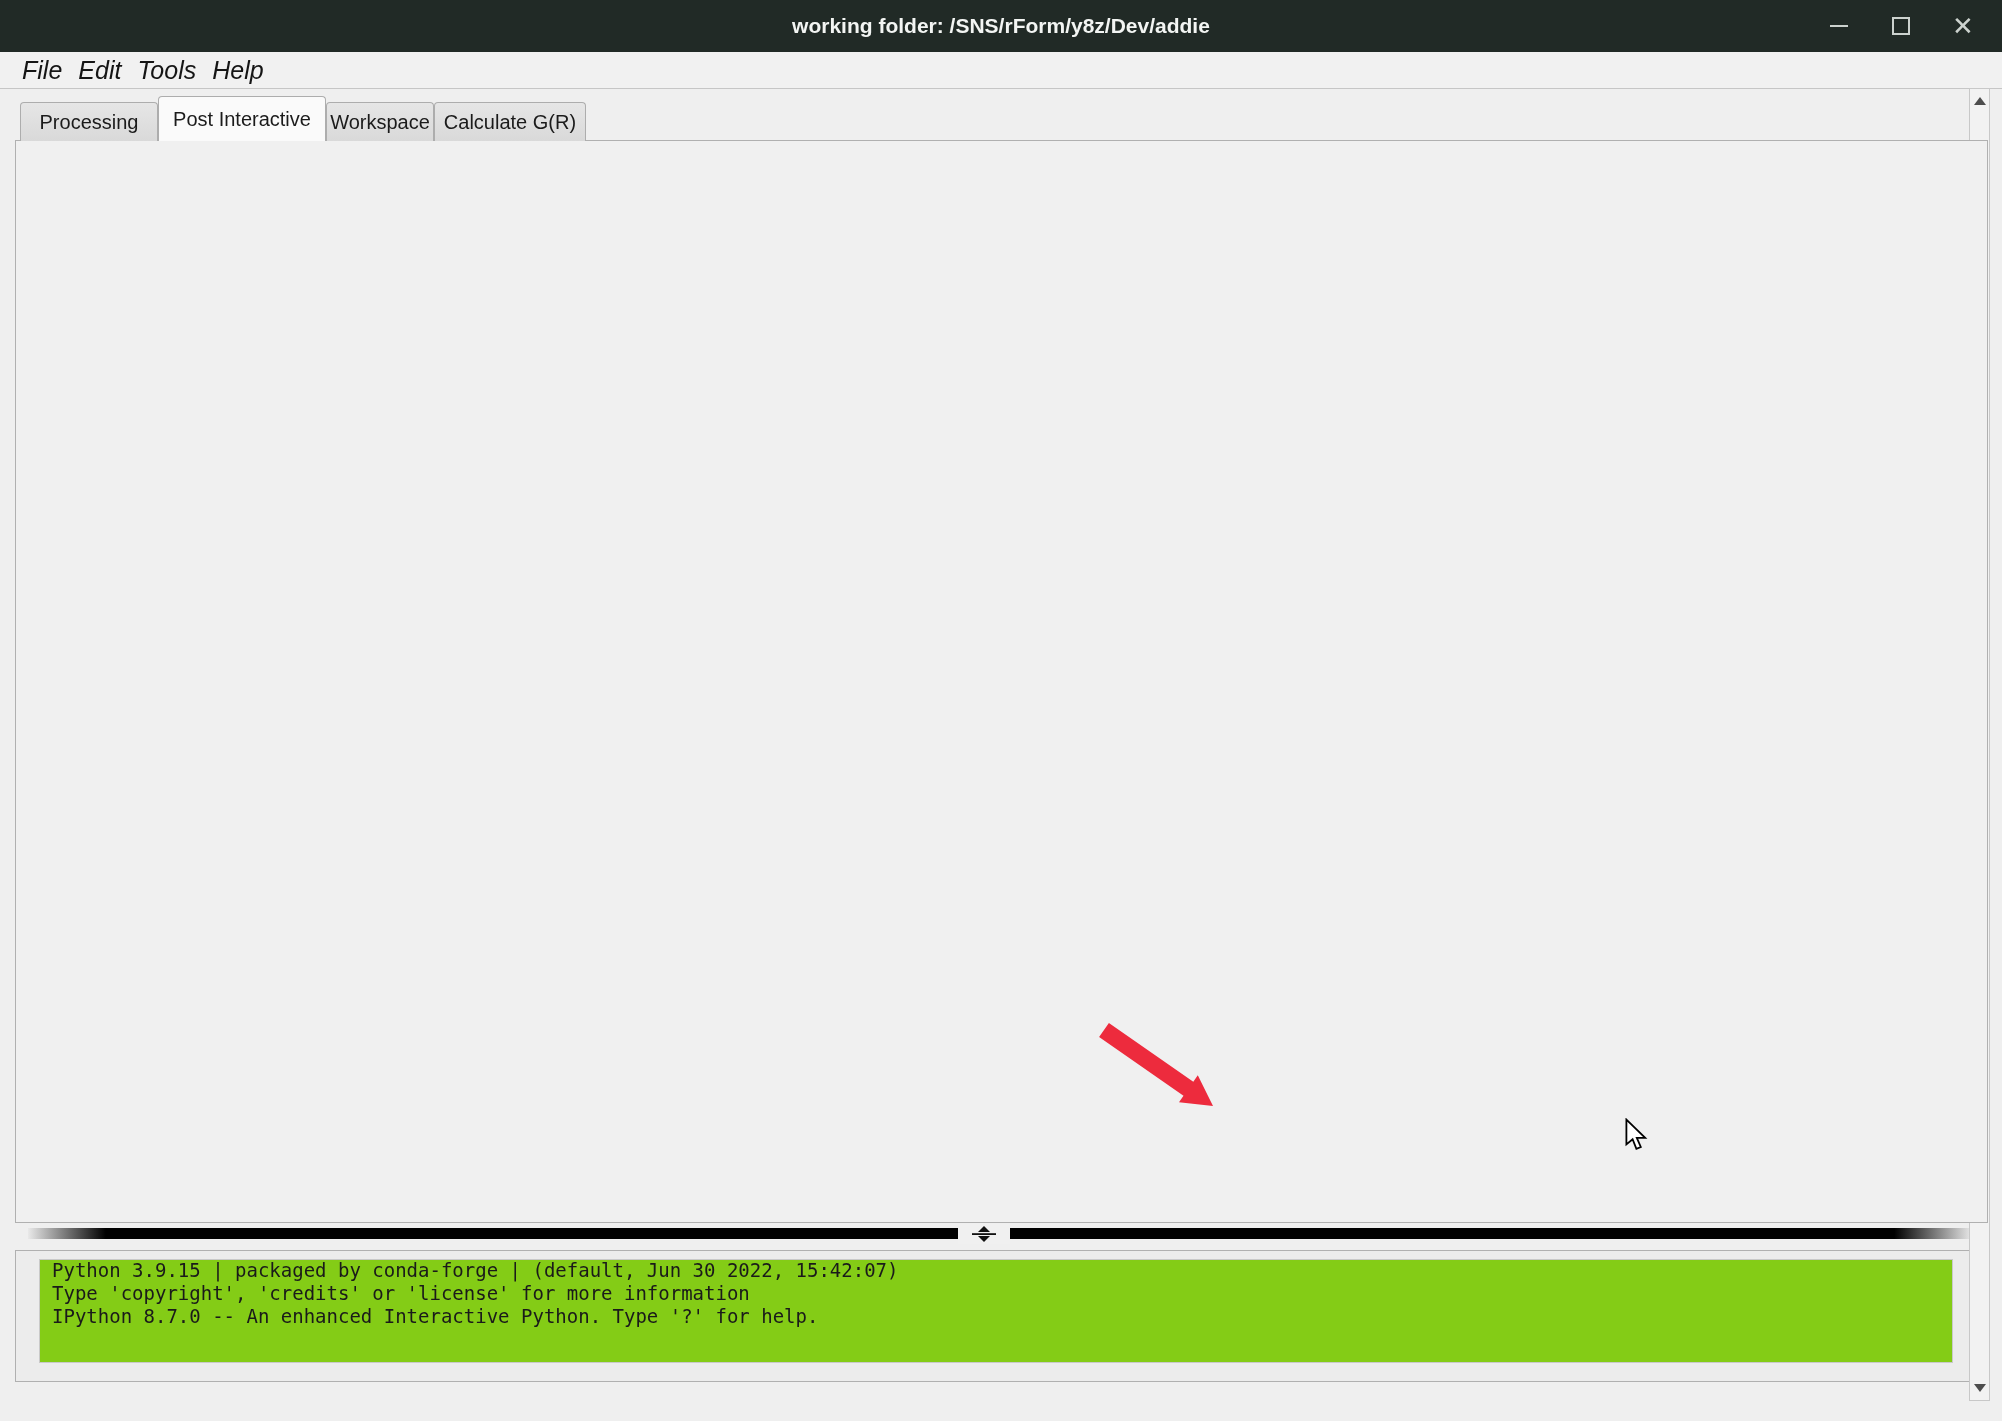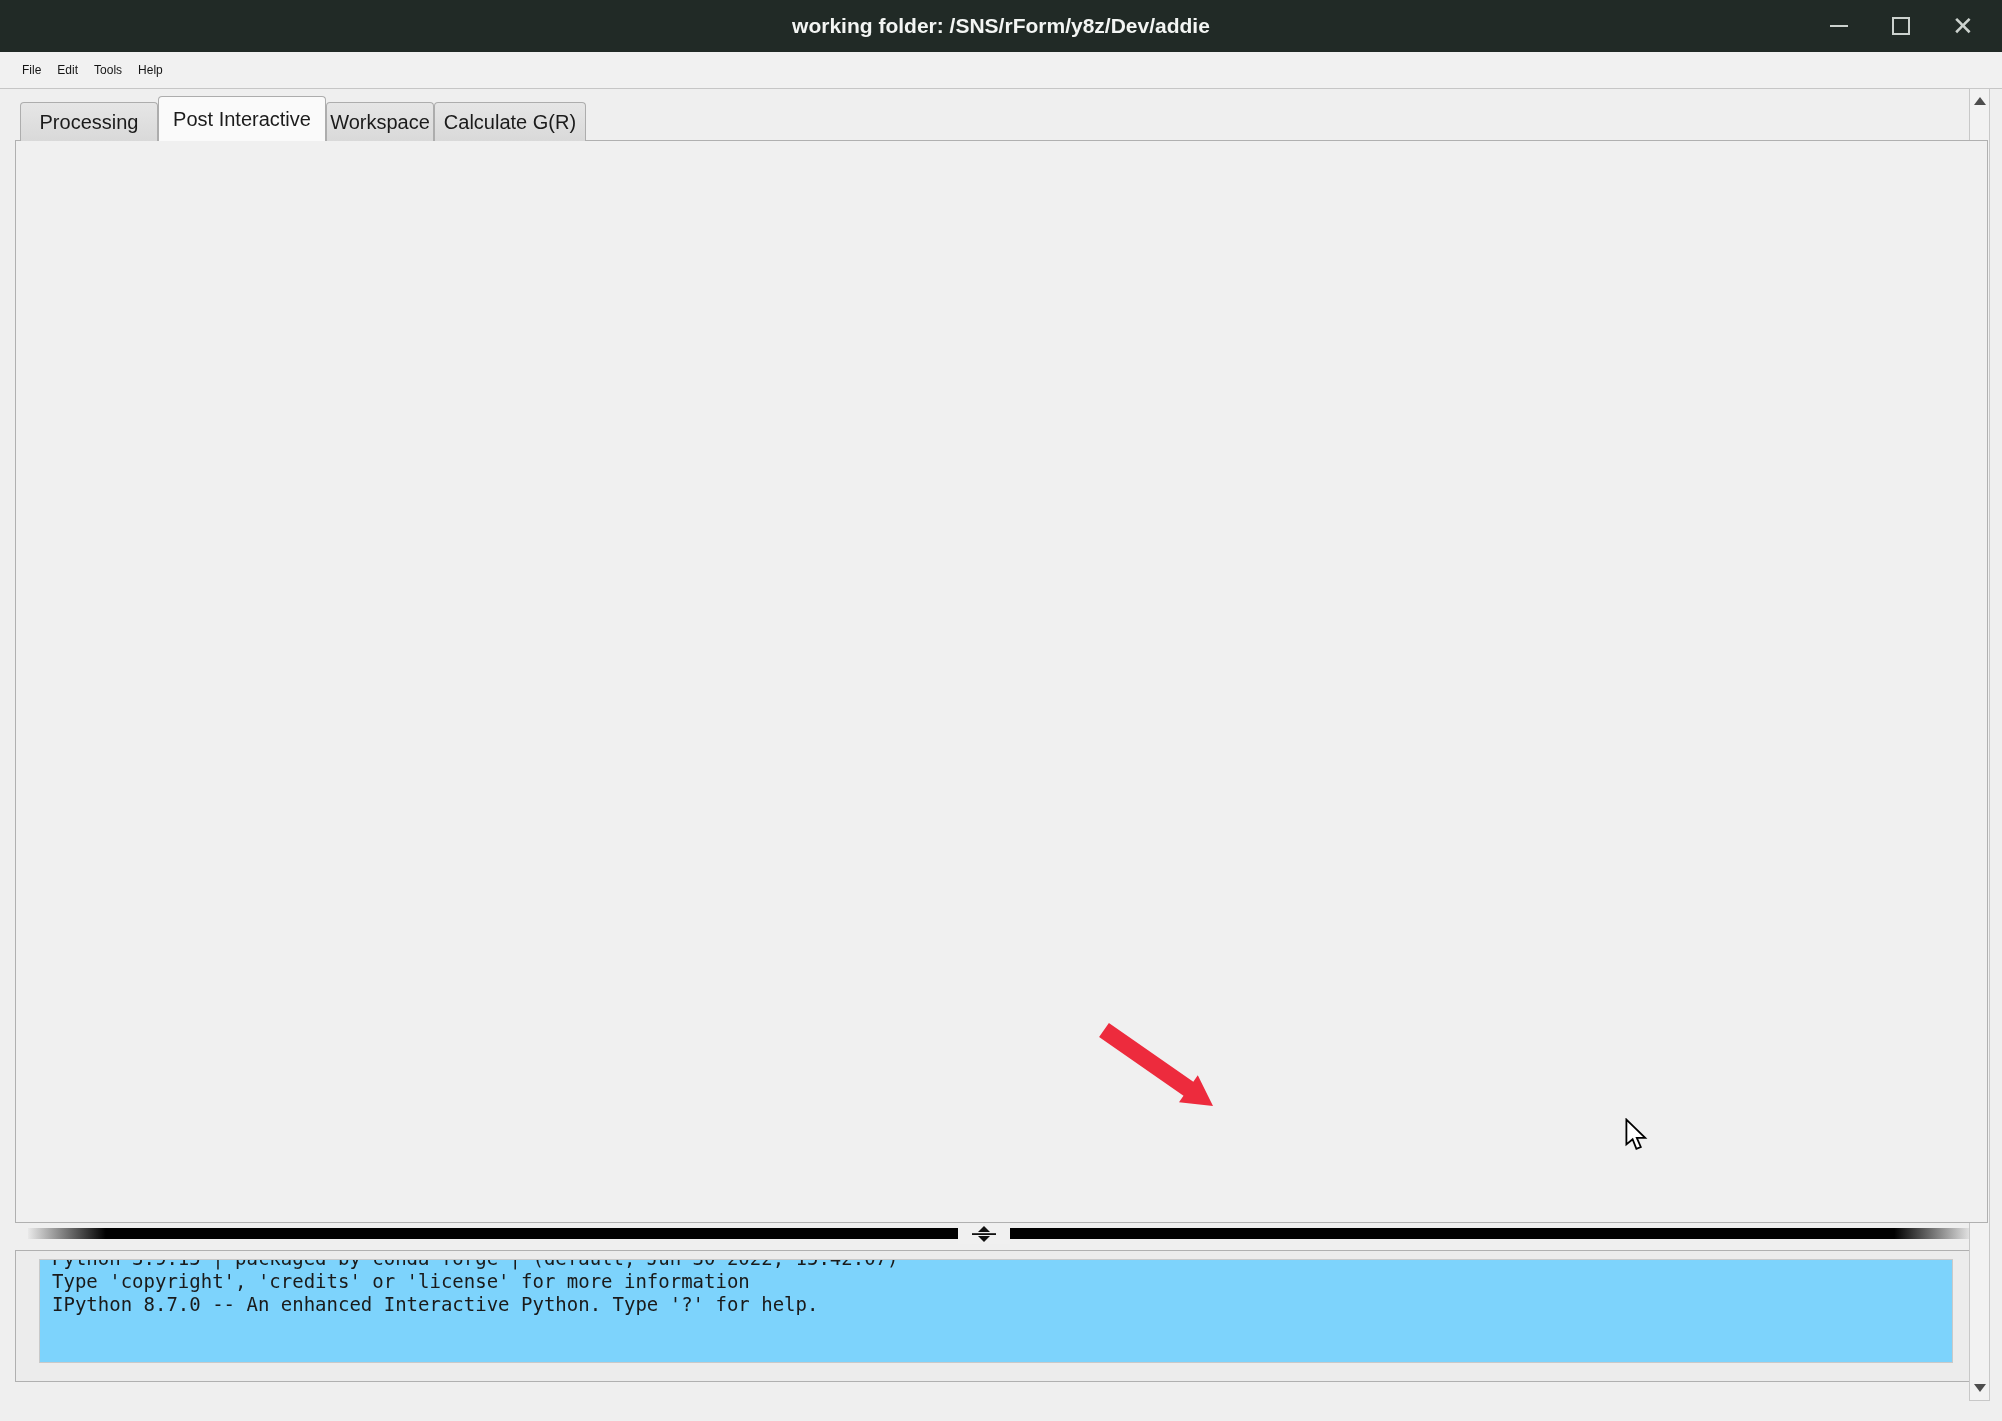--- a/index.html
+++ b/index.html
@@ -12,21 +12,21 @@
          justify-content:center;color:#f3f5f3;font-size:21px;font-weight:bold;}
   .winbtns{position:absolute;right:18px;top:6px;height:40px;display:flex;gap:20px;}
   .winbtn{width:42px;height:40px;display:flex;align-items:center;justify-content:center;}
   .min-glyph{width:18px;height:2px;background:#ccd2ce;}
   .max-glyph{width:14px;height:14px;border:2px solid #ccd2ce;}
   .close-glyph{color:#ccd2ce;font-size:26px;line-height:1;}
   
   .menubar{position:absolute;left:0;top:52px;width:2002px;height:37px;background:#f1f1f1;
            border-bottom:1px solid #c6c6c6;display:flex;align-items:center;gap:16px;
            padding-left:22px;box-sizing:border-box;}
-  .menu-item{font-size:12px;color:#151515;}
+  .menu-item{font-size:25px;color:#151515;font-style:italic;}
   
   .tab{position:absolute;top:102px;height:39px;background:linear-gradient(180deg,#e6e6e6,#d9d9d9);
        border:1px solid #adadad;border-bottom:none;border-radius:4px 4px 0 0;display:flex;
        align-items:center;justify-content:center;font-size:20px;color:#1b1b1b;box-sizing:border-box;z-index:2;}
   .tab.active{top:96px;height:45px;background:#fafafa;z-index:4;}
   .tabpage{position:absolute;left:15px;top:140px;width:1973px;height:1083px;background:#f0f0f0;
            border:1px solid #b0b0b0;box-sizing:border-box;z-index:1;}
   
   .plotframe{position:absolute;left:33px;top:152px;width:1097px;height:1003px;background:#f1f1f1;
              border:1px solid #b3b3b3;box-sizing:border-box;}
@@ -79,22 +79,22 @@
           background:linear-gradient(180deg,#e9e9e9 0%,#2f2f2f 28%,#000 50%,#2f2f2f 76%,#e9e9e9 100%);}
   .vsplit-handle{position:absolute;top:660px;width:20px;height:24px;background:#f0f0f0;
                  display:flex;align-items:center;justify-content:center;}
   .hsplit{position:absolute;left:28px;top:1228px;width:1944px;height:11px;
           background:linear-gradient(90deg,#e9e9e9 0%,#000 4%,#000 96%,#e9e9e9 100%);}
   .hsplit-handle{position:absolute;left:958px;top:1224px;width:52px;height:20px;background:#f0f0f0;
                  display:flex;align-items:center;justify-content:center;}
   
   .console-frame{position:absolute;left:15px;top:1250px;width:1973px;height:132px;background:#ececec;
                  border:1px solid #b0b0b0;box-sizing:border-box;}
-  .console-inner{position:absolute;left:23px;top:8px;width:1914px;height:104px;background:#7dd3fc;
-                 border:1px solid #c9c9c9;box-sizing:border-box;overflow:hidden;padding:0 12px;}
+  .console-inner{position:absolute;left:23px;top:8px;width:1914px;height:104px;background:#84cc16;
+                 border:1px solid #c9c9c9;box-sizing:border-box;overflow:hidden;padding:12px 12px;}
   .console-inner .cline{font-family:"DejaVu Sans Mono","Liberation Mono",monospace;font-size:19px;
                         line-height:23px;color:#1a1a1a;white-space:pre;}
   .cline.clip{margin-top:-13px;}
   .prompt{color:#2727b0;}
   .prompt b{color:#1c1cc6;}
   
   .scrollbar{position:absolute;left:1969px;top:88px;width:21px;height:1313px;background:#f2f2f2;
              border:1px solid #c8c8c8;box-sizing:border-box;}
   .sb-arrow{position:absolute;left:0;width:100%;height:20px;display:flex;align-items:center;justify-content:center;}
   .sb-up{top:2px;}.sb-dn{bottom:2px;}

